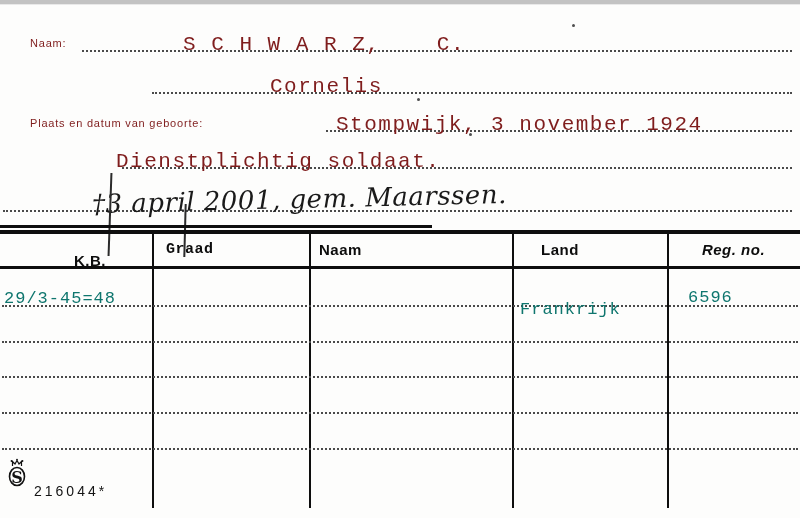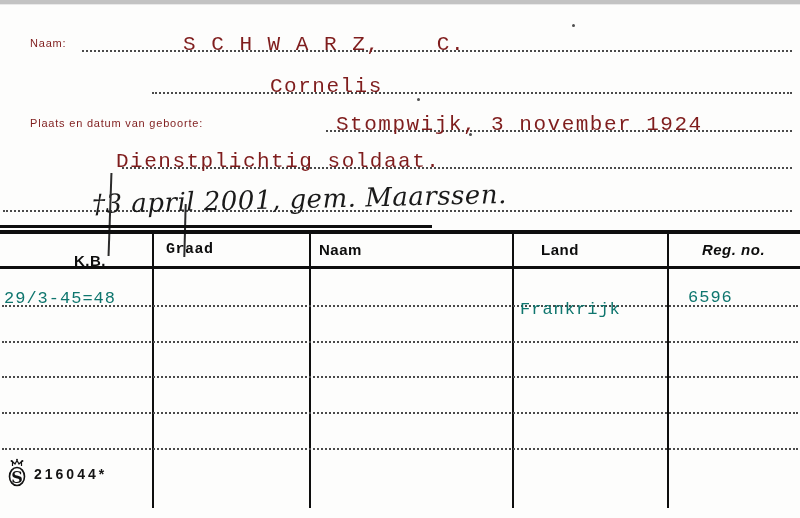--- a/index.html
+++ b/index.html
@@ -15,21 +15,21 @@
   .dotl{position:absolute;height:0;border-bottom:2px dotted #4a4a4a;}
   .vline{position:absolute;width:2px;background:#0e0e0e;}
   .hline{position:absolute;background:#0e0e0e;}
   .hand{
     position:absolute;font-family:"DejaVu Serif",serif;font-style:italic;
     font-size:26px;color:#1a1a1a;transform:rotate(-1.4deg);white-space:pre;letter-spacing:0.5px;
   }
   .penstroke{position:absolute;width:2px;background:#2b2b2b;}
   .hdr{position:absolute;font-weight:600;font-size:15px;letter-spacing:0.5px;color:#0d0d0d;}
   .center{text-align:center;}
-  .serial{position:absolute;font-size:14px;font-weight:700;letter-spacing:3px;color:#141414;}
+  .serial{position:absolute;font-size:14px;font-weight:400;letter-spacing:3px;color:#141414;margin-top:17px;}
   .speck{position:absolute;width:3px;height:3px;background:#4f4f4f;border-radius:50%;}
   .graad-cell{width:152px;}
 </style>
 </head>
 <body>
 
 <div class="card">
 
   <div class="scan-edge"></div>
 

